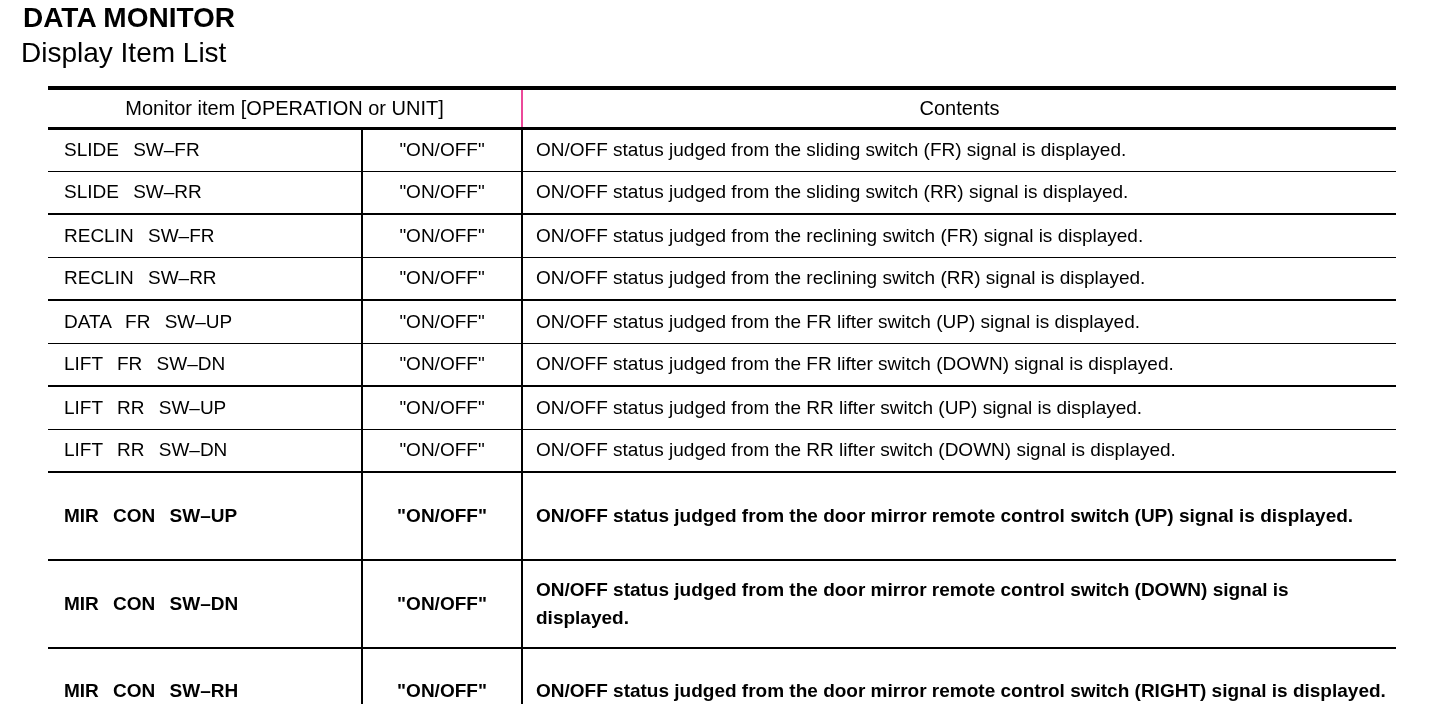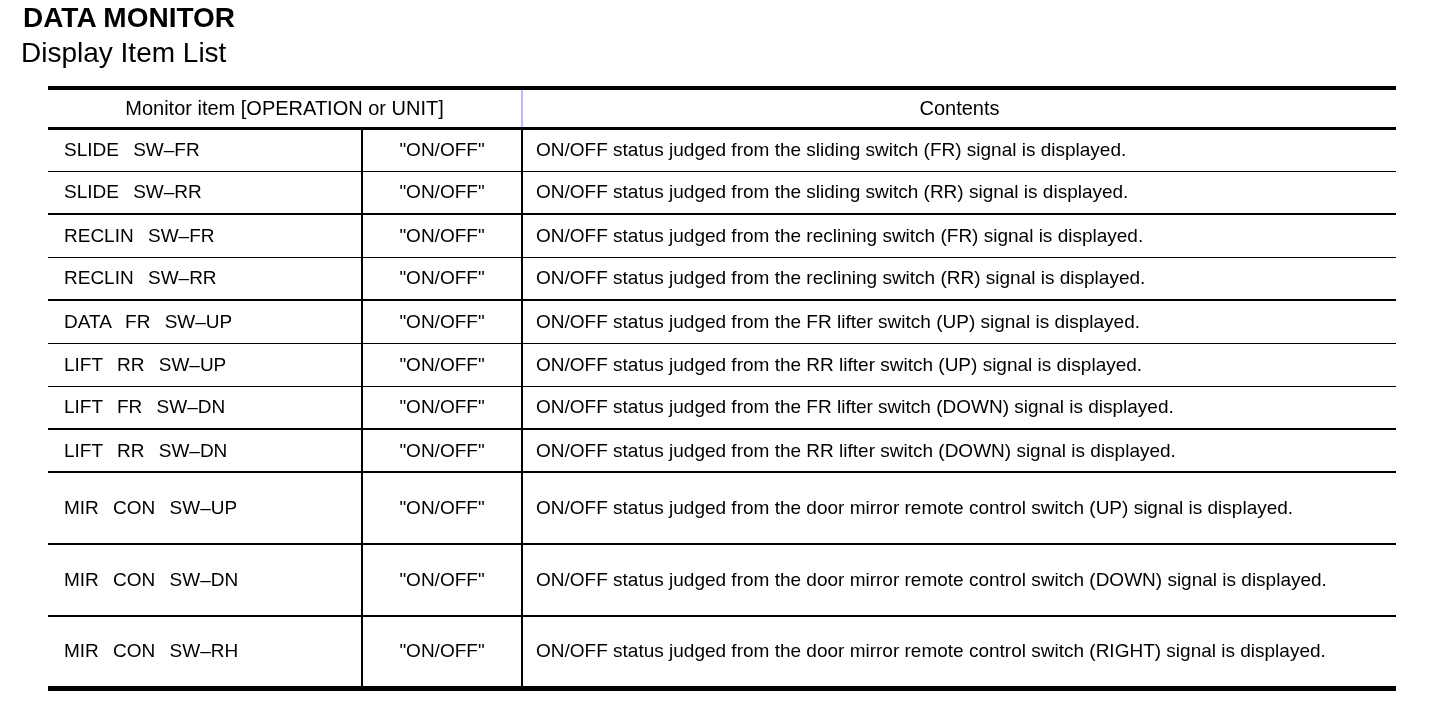--- a/index.html
+++ b/index.html
@@ -50,24 +50,24 @@
     height: 40px;
     border-bottom: 3px solid #000;
   }
   thead th {
     font-weight: normal;
     font-size: 20px;
     text-align: center;
     vertical-align: middle;
     padding: 0;
   }
-  th.h-monitor { border-right: 2px solid #c4b5fd; }
+  th.h-monitor { border-right: 2px solid #ec4899; }
 
   tbody tr.short { height: 43px; }
-  tbody tr.tall  { height: 72px; }
+  tbody tr.tall  { height: 88px; font-weight: bold; }
   tbody tr.sep-thin { border-bottom: 1px solid #000; margin-top: 16px; }
   tbody tr.sep-med  { border-bottom: 2px solid #000; }
 
   tbody td {
     font-size: 19px;
     vertical-align: middle;
     padding: 0;
   }
   td.cell-item {
     padding-left: 16px;
@@ -122,29 +122,29 @@
     <tr class="short sep-med">
       <td class="cell-item">RECLIN SW–RR</td>
       <td class="cell-op">"ON/OFF"</td>
       <td class="cell-desc">ON/OFF status judged from the reclining switch (RR) signal is displayed.</td>
     </tr>
     <tr class="short sep-thin">
       <td class="cell-item">DATA FR SW–UP</td>
       <td class="cell-op">"ON/OFF"</td>
       <td class="cell-desc">ON/OFF status judged from the FR lifter switch (UP) signal is displayed.</td>
     </tr>
+    <tr class="short sep-med">
+      <td class="cell-item">LIFT FR SW–DN</td>
+      <td class="cell-op">"ON/OFF"</td>
+      <td class="cell-desc">ON/OFF status judged from the FR lifter switch (DOWN) signal is displayed.</td>
+    </tr>
     <tr class="short sep-thin">
       <td class="cell-item">LIFT RR SW–UP</td>
       <td class="cell-op">"ON/OFF"</td>
       <td class="cell-desc">ON/OFF status judged from the RR lifter switch (UP) signal is displayed.</td>
-    </tr>
-    <tr class="short sep-med">
-      <td class="cell-item">LIFT FR SW–DN</td>
-      <td class="cell-op">"ON/OFF"</td>
-      <td class="cell-desc">ON/OFF status judged from the FR lifter switch (DOWN) signal is displayed.</td>
     </tr>
     <tr class="short sep-med">
       <td class="cell-item">LIFT RR SW–DN</td>
       <td class="cell-op">"ON/OFF"</td>
       <td class="cell-desc">ON/OFF status judged from the RR lifter switch (DOWN) signal is displayed.</td>
     </tr>
     <tr class="tall sep-med">
       <td class="cell-item">MIR CON SW–UP</td>
       <td class="cell-op">"ON/OFF"</td>
       <td class="cell-desc">ON/OFF status judged from the door mirror remote control switch (UP) signal is displayed.</td>

